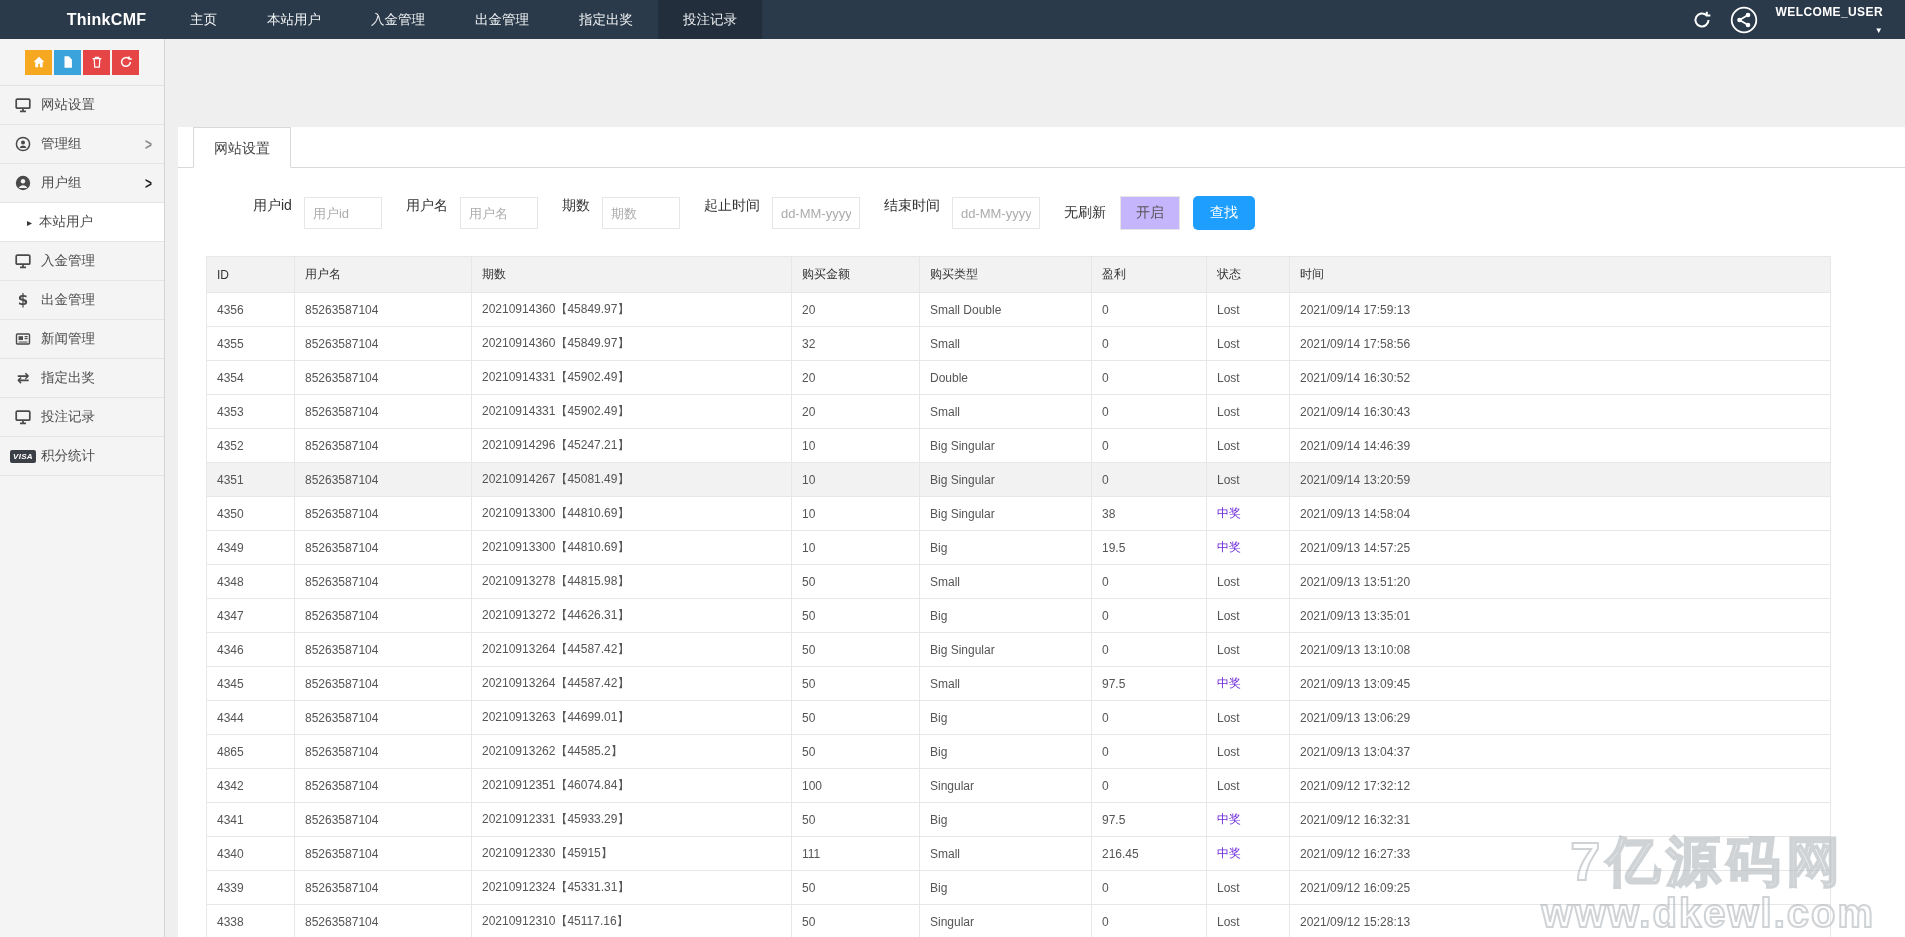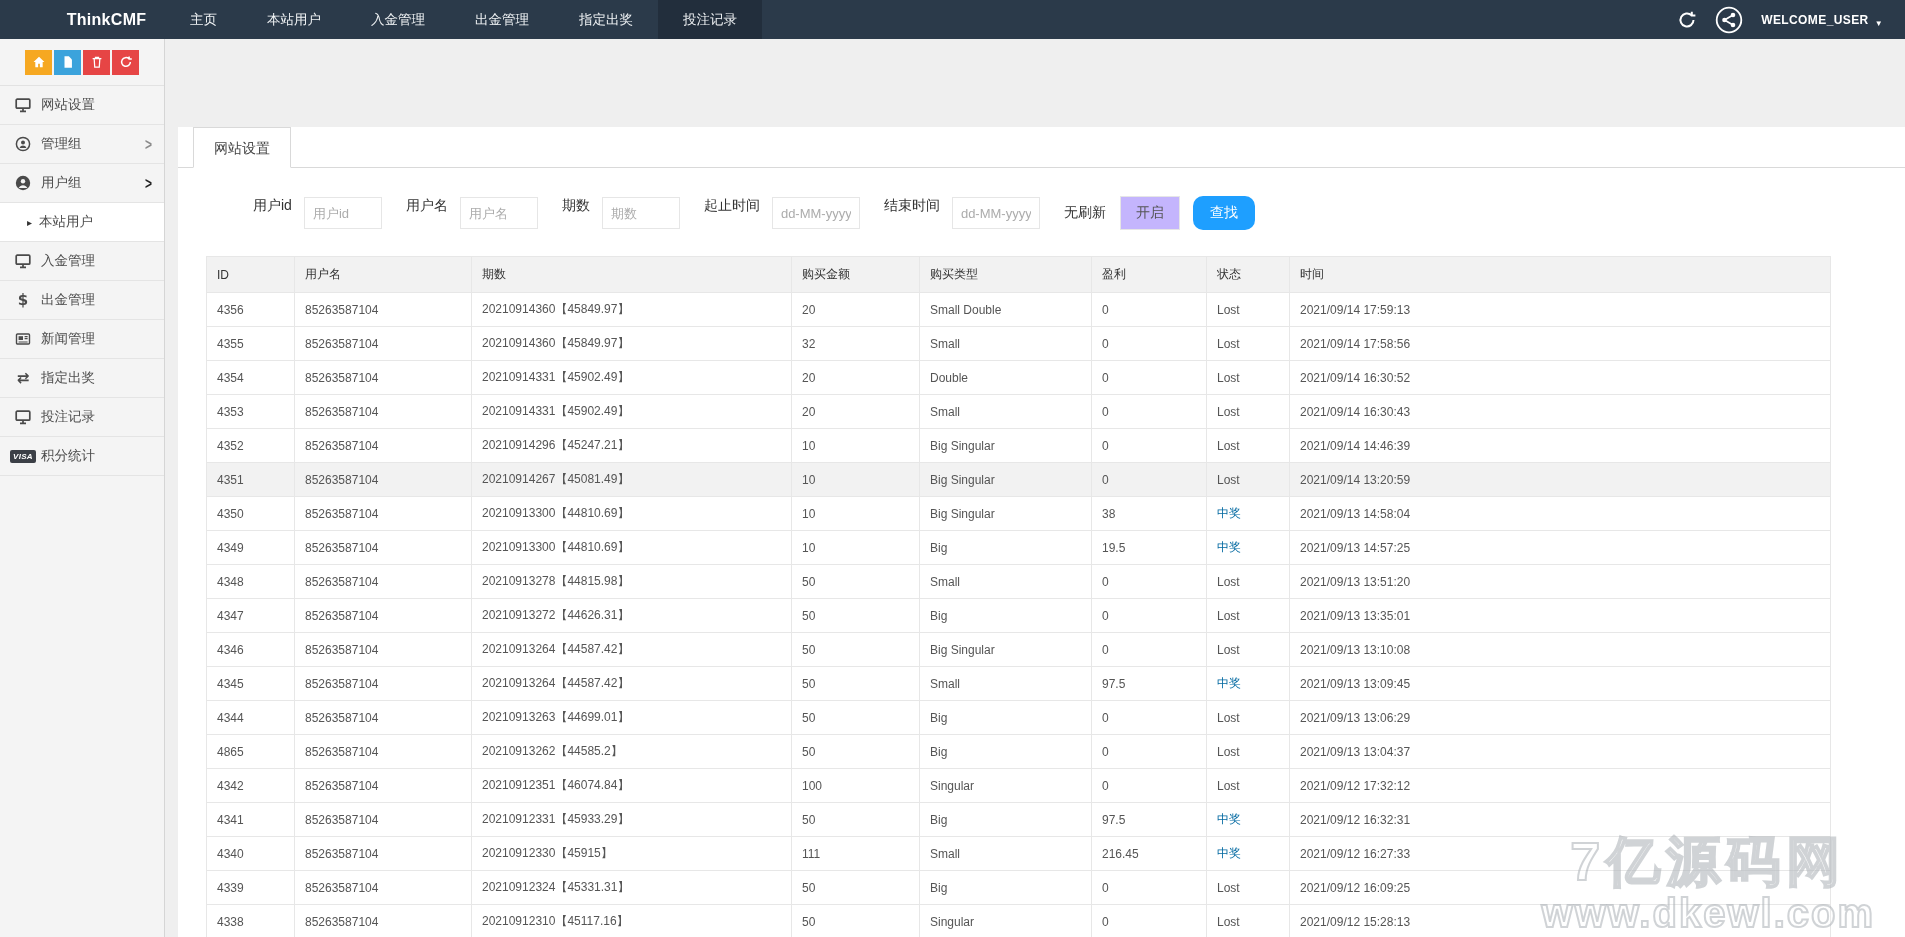--- a/index.html
+++ b/index.html
@@ -12,21 +12,21 @@
   .brand { width:165px; display:flex; align-items:center; justify-content:center;
     font-size:16px; font-weight:bold; letter-spacing:.3px;padding-left:48px; }
   .topnav { display:flex; align-items:stretch; }
   .nav-item { padding:0 25px; display:flex; align-items:center; font-size:13.5px;
     color:#f0f3f5; cursor:pointer; }
   .nav-item.active { background:#222e3c; }
   .topbar-right { margin-left:auto; display:flex; align-items:center; gap:18px; padding-right:22px; }
   .refresh-btn { width:20px; height:20px; cursor:pointer; display:flex; }
   .avatar { width:28px; height:28px; cursor:pointer; }
   .user-box { display:flex; align-items:flex-end; gap:6px; font-size:12px; font-weight:bold;
-    letter-spacing:.4px; cursor:pointer; }
+    letter-spacing:.4px; cursor:pointer;flex-direction:column; }
   .caret { font-size:8px; position:relative; top:1px; }
 
   
   .sidebar { position:absolute; left:0; top:39px; bottom:0; width:165px;
     background:#f4f4f4; border-right:1px solid #d5d5d5; }
   .side-toolbar { height:47px; display:flex; align-items:center; justify-content:center;
     gap:2px; border-bottom:1px solid #e2e2e2; }
   .tool-btn { width:27px; height:25px; display:flex; align-items:center; justify-content:center;
     cursor:pointer; }
   .tool-btn svg { width:14px; height:14px; }
@@ -60,32 +60,32 @@
   .f-label { font-size:14px; color:#333; margin-right:12px; white-space:nowrap; }
   .f-input { width:78px; height:32px; border:1px solid #e6e6e6; padding:0 8px;
     font-size:13px; color:#555; outline:none; background:#fff;
     font-family:"Liberation Sans","DejaVu Sans",sans-serif; }
   .f-input.date { width:88px; }
   .f-input::placeholder { color:#acacac; }
   .btn-plain { height:34px; padding:0 15px; background:#c4b5fd; border:1px solid #e6e6e6;
     font-size:14px; color:#555; cursor:pointer; margin-right:13px;
     font-family:"Liberation Sans","DejaVu Sans",sans-serif; }
   .btn-primary { height:34px; padding:0 17px; background:#1e9fff; border:none;
-    border-radius:10px; font-size:14px; color:#fff; cursor:pointer;
+    border-radius:5px; font-size:14px; color:#fff; cursor:pointer;
     font-family:"Liberation Sans","DejaVu Sans",sans-serif; }
 
   
   .records { border-collapse:collapse; table-layout:fixed;
     margin:26px 0 0 28px; width:1625px; font-size:12px; color:#555; }
   .records th { background:#f2f2f2; font-weight:normal; text-align:left;
     padding:9px 10px; border:1px solid #e7e7e7; color:#333; }
   .records td { padding:8px 10px; border:1px solid #e7e7e7; background:#fff;
     overflow:hidden; white-space:nowrap; }
   .records tr.hl td { background:#f2f2f2; }
-  .records td.win { color:#0369a1; }
+  .records td.win { color:#6d28d9; }
 
   
   .watermark { position:absolute; right:30px; bottom:2px; text-align:center;
     pointer-events:none; font-weight:bold; line-height:1.1;
     color:rgba(255,255,255,0.12); -webkit-text-stroke:2px rgba(170,175,180,0.55); }
   .watermark .wm1 { font-size:54px; letter-spacing:6px; }
   .watermark .wm2 { font-size:40px; letter-spacing:2px; }
 </style>
 </head>
 <body>

